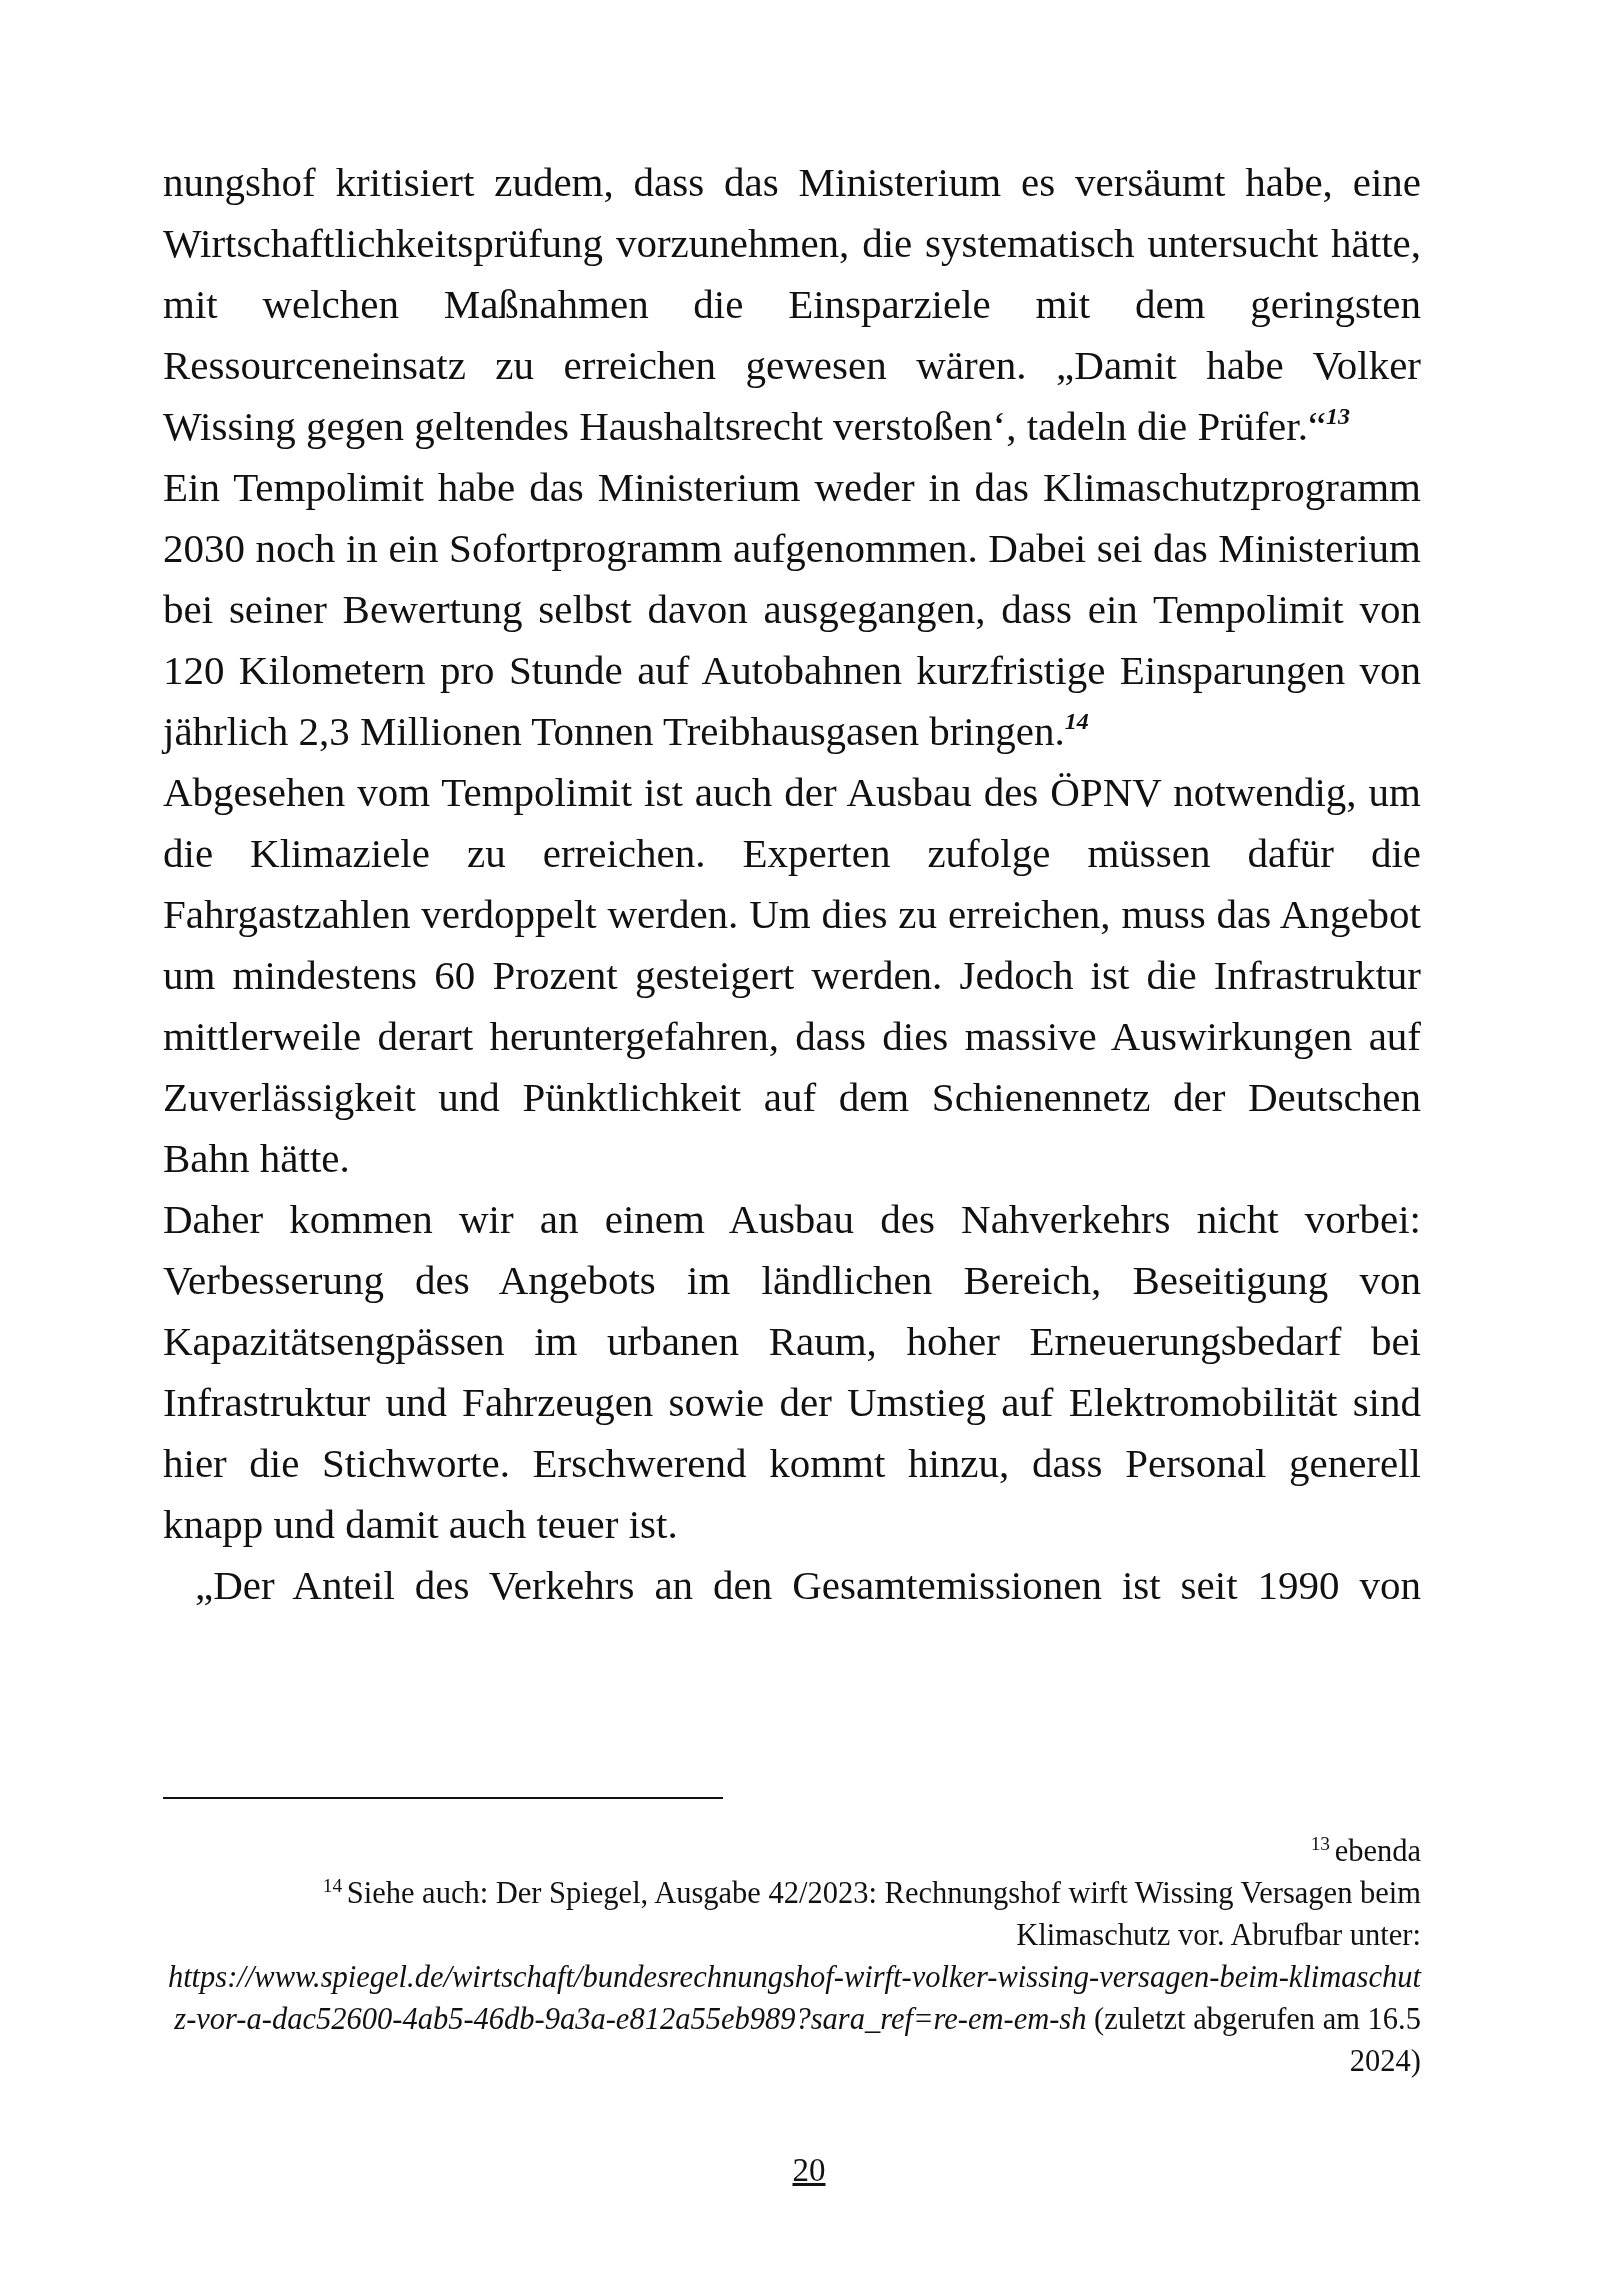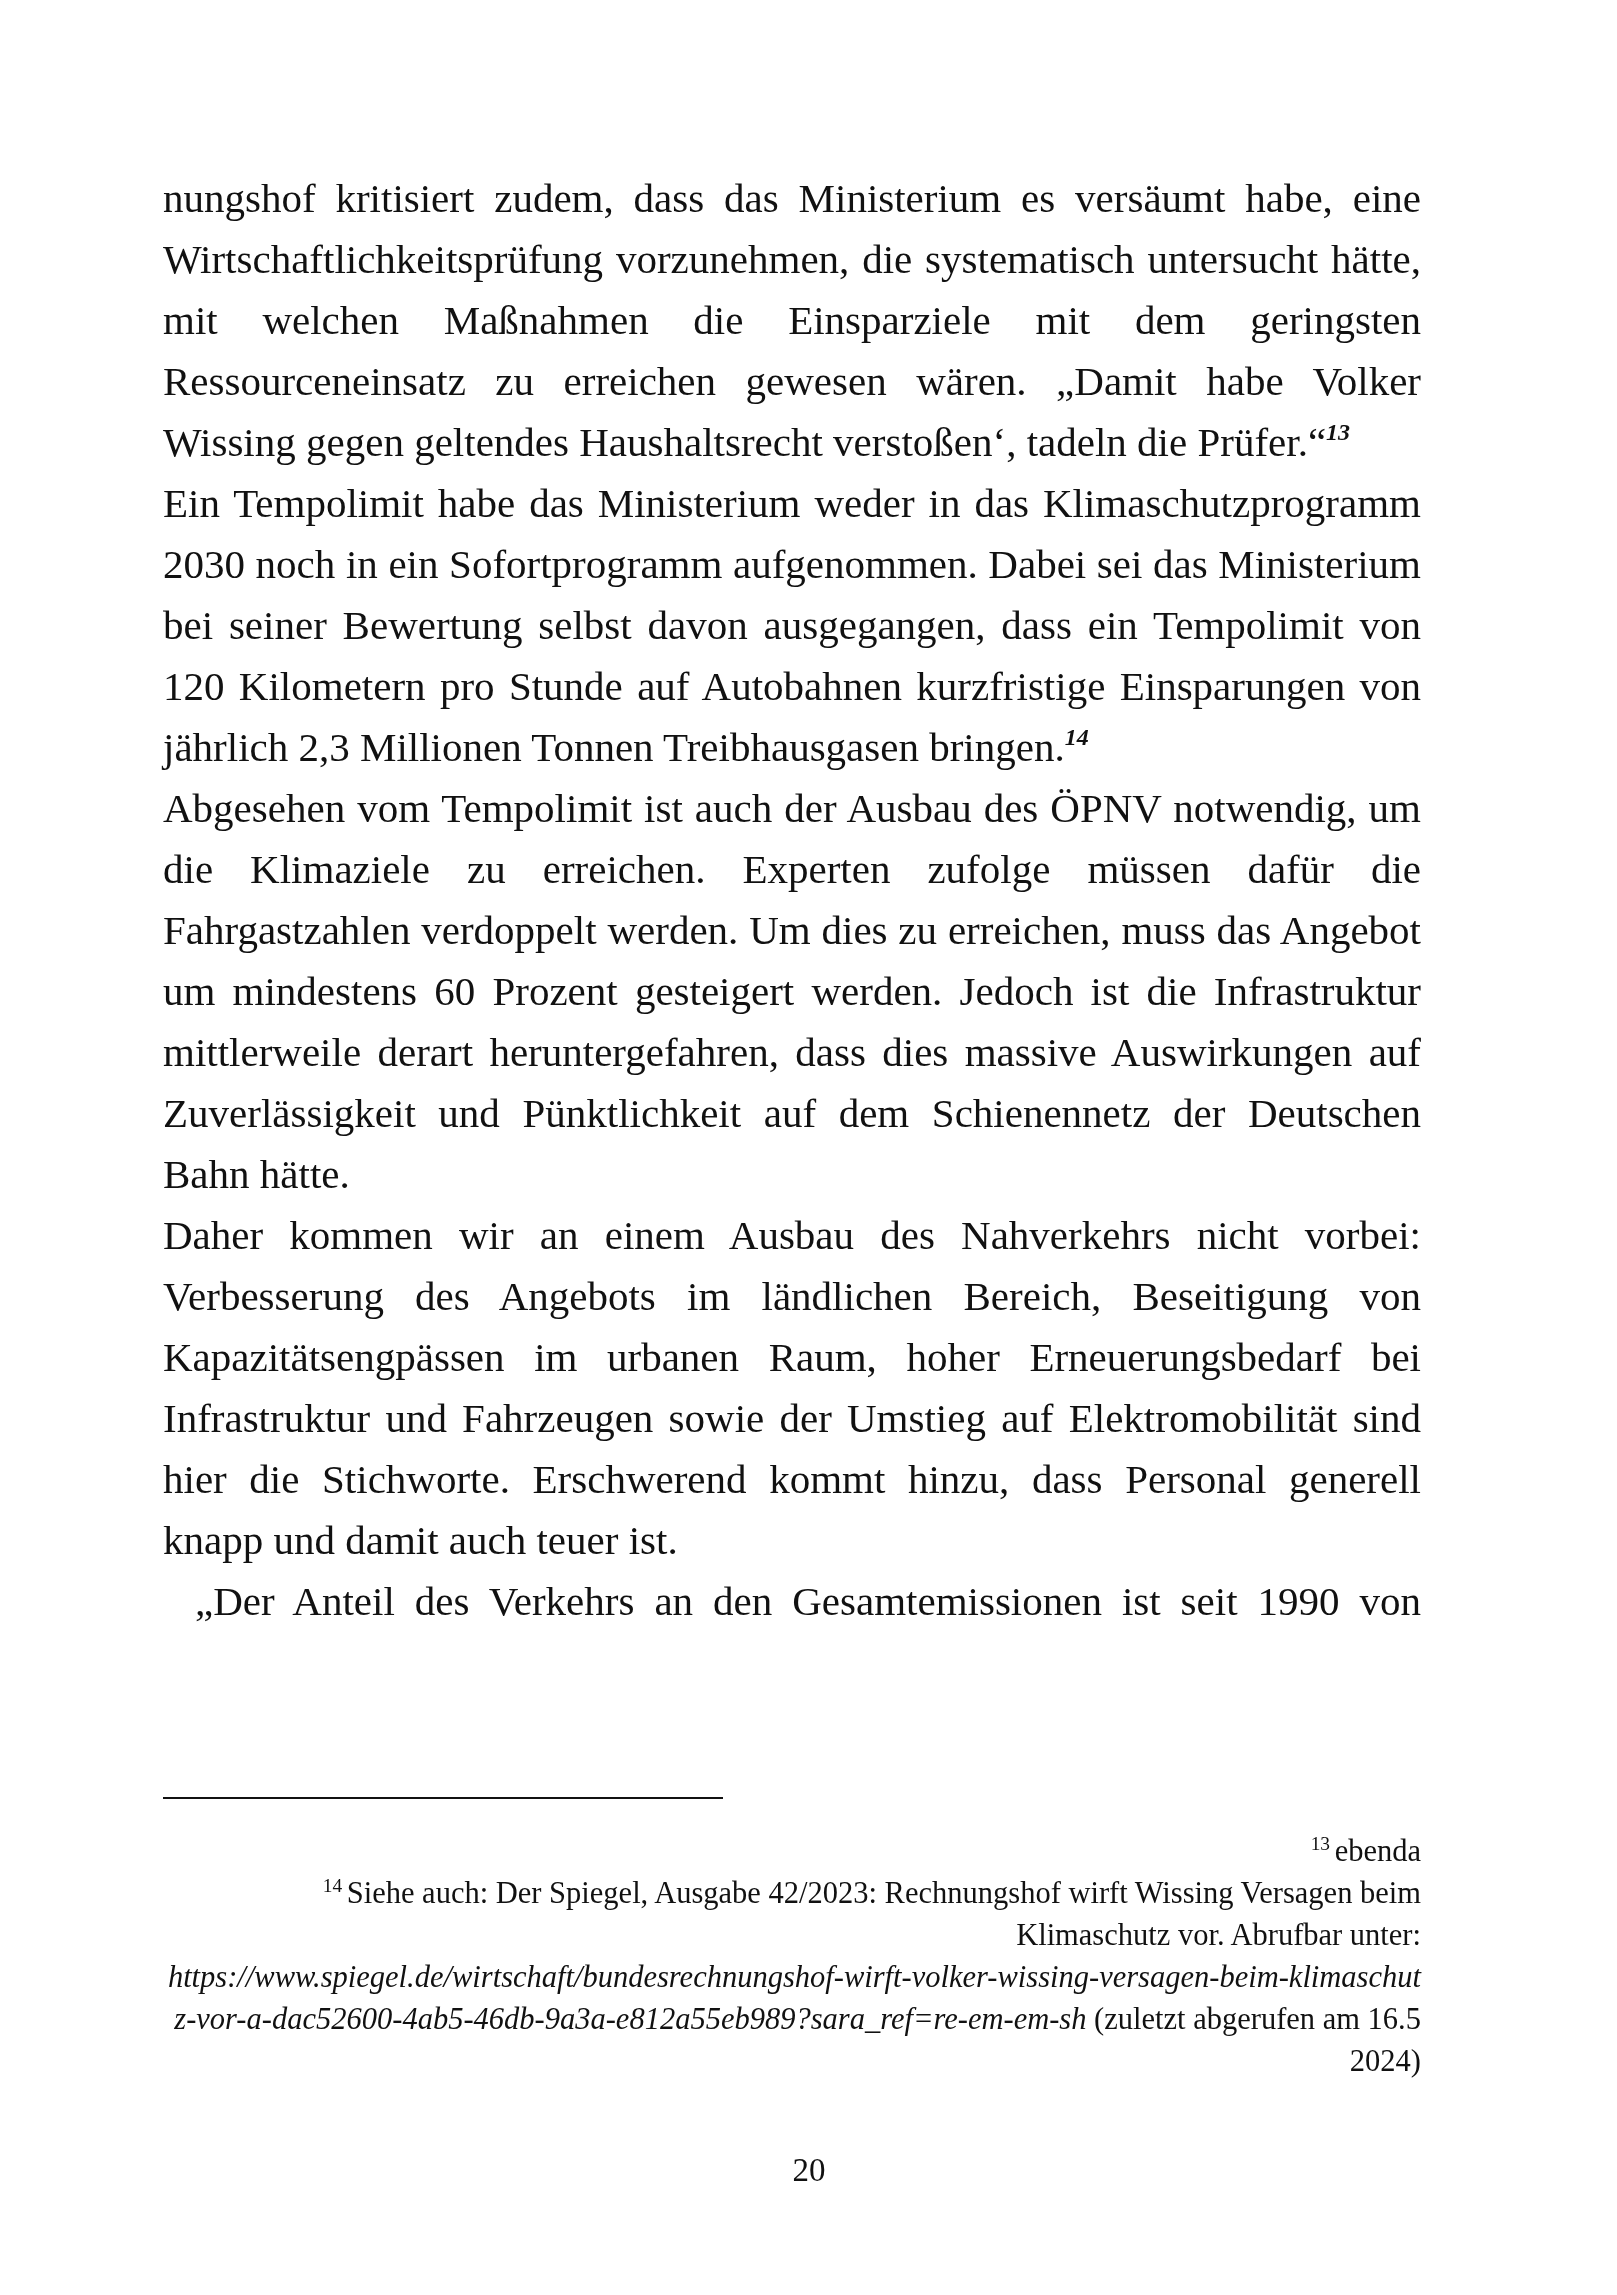--- a/index.html
+++ b/index.html
@@ -1,36 +1,36 @@
 <!DOCTYPE html>
 <html style="font-size:7.4px"><head>
 <meta charset="utf-8">
 <style>
   html, body { margin: 0; padding: 0; background: #ffffff; }
   body { width: 1618px; height: 2295px; position: relative; overflow: hidden; }
   .page { position: absolute; left: 0; top: 0; width: 1618px; height: 2295px; background: #fff; color: #111; }
   .body-text {
-    position: absolute; left: 163px; top: 168px; width: 1258px;
+    position: absolute; left: 163px; top: 152px; width: 1258px;
     font-family: "Liberation Serif", "DejaVu Serif", serif;
     font-size: 41px; line-height: 61px; text-align: justify; hyphens: manual;
   }
   .body-text p { margin: 0; }
   .fnref { font-style: italic; font-weight: bold; font-size: 24px; vertical-align: 15.7px; line-height: 0; }
   .rule { position: absolute; left: 163px; top: 1797px; width: 560px; height: 2.3px; background: #111; }
   .footnotes {
     position: absolute; left: 163px; top: 1830px; width: 1258px;
     font-family: "Liberation Serif", "DejaVu Serif", serif;
     font-size: 30.5px; line-height: 42px;
   }
   .footnotes p { margin: 0; text-align: right; }
   .fnmark { font-size: 19.4px; vertical-align: 11px; line-height: 0; margin-right: 4.6px; }
   .url { word-break: break-all; font-style: italic; }
   .pagenum {
     position: absolute; left: 0; width: 1618px; top: 2152px; text-align: center;
-    font-family: "Liberation Serif", "DejaVu Serif", serif; font-size: 33px;
+    font-family: "Liberation Serif", "DejaVu Serif", serif; font-size: 33px; text-decoration: underline;
   }
 </style>
 </head>
 <body>
 
 <div class="page">
   <div class="body-text">
     <p><span>nungshof kritisiert zudem, dass das Ministerium es versäumt habe, eine Wirtschaftlichkeitsprüfung vorzunehmen, die systematisch un­tersucht hätte, mit welchen Maßnahmen die Einsparziele mit dem geringsten Ressourceneinsatz zu erreichen gewesen wären. „Damit habe Volker Wissing gegen geltendes Haushaltsrecht verstoßen‘, ta­deln die Prüfer.“</span><sup class="fnref">13</sup></p>
     <p><span>Ein Tempolimit habe das Ministerium weder in das Klimaschutzpro­gramm 2030 noch in ein Sofortprogramm aufgenommen. Dabei sei das Ministerium bei seiner Bewertung selbst davon ausgegangen, dass ein Tempolimit von 120 Kilometern pro Stunde auf Autobahnen kurzfris­tige Einsparungen von jährlich 2,3 Millionen Tonnen Treibhausgasen bringen.</span><sup class="fnref">14</sup></p>
     <p><span>Abgesehen vom Tempolimit ist auch der Ausbau des ÖPNV notwen­dig, um die Klimaziele zu erreichen. Experten zufolge müssen dafür die Fahrgastzahlen verdoppelt werden. Um dies zu erreichen, muss das Angebot um mindestens 60 Prozent gesteigert werden. Jedoch ist die Infrastruktur mittlerweile derart heruntergefahren, dass dies massive Auswirkungen auf Zuverlässigkeit und Pünktlichkeit auf dem Schie­nennetz der Deutschen Bahn hätte.</span></p>

